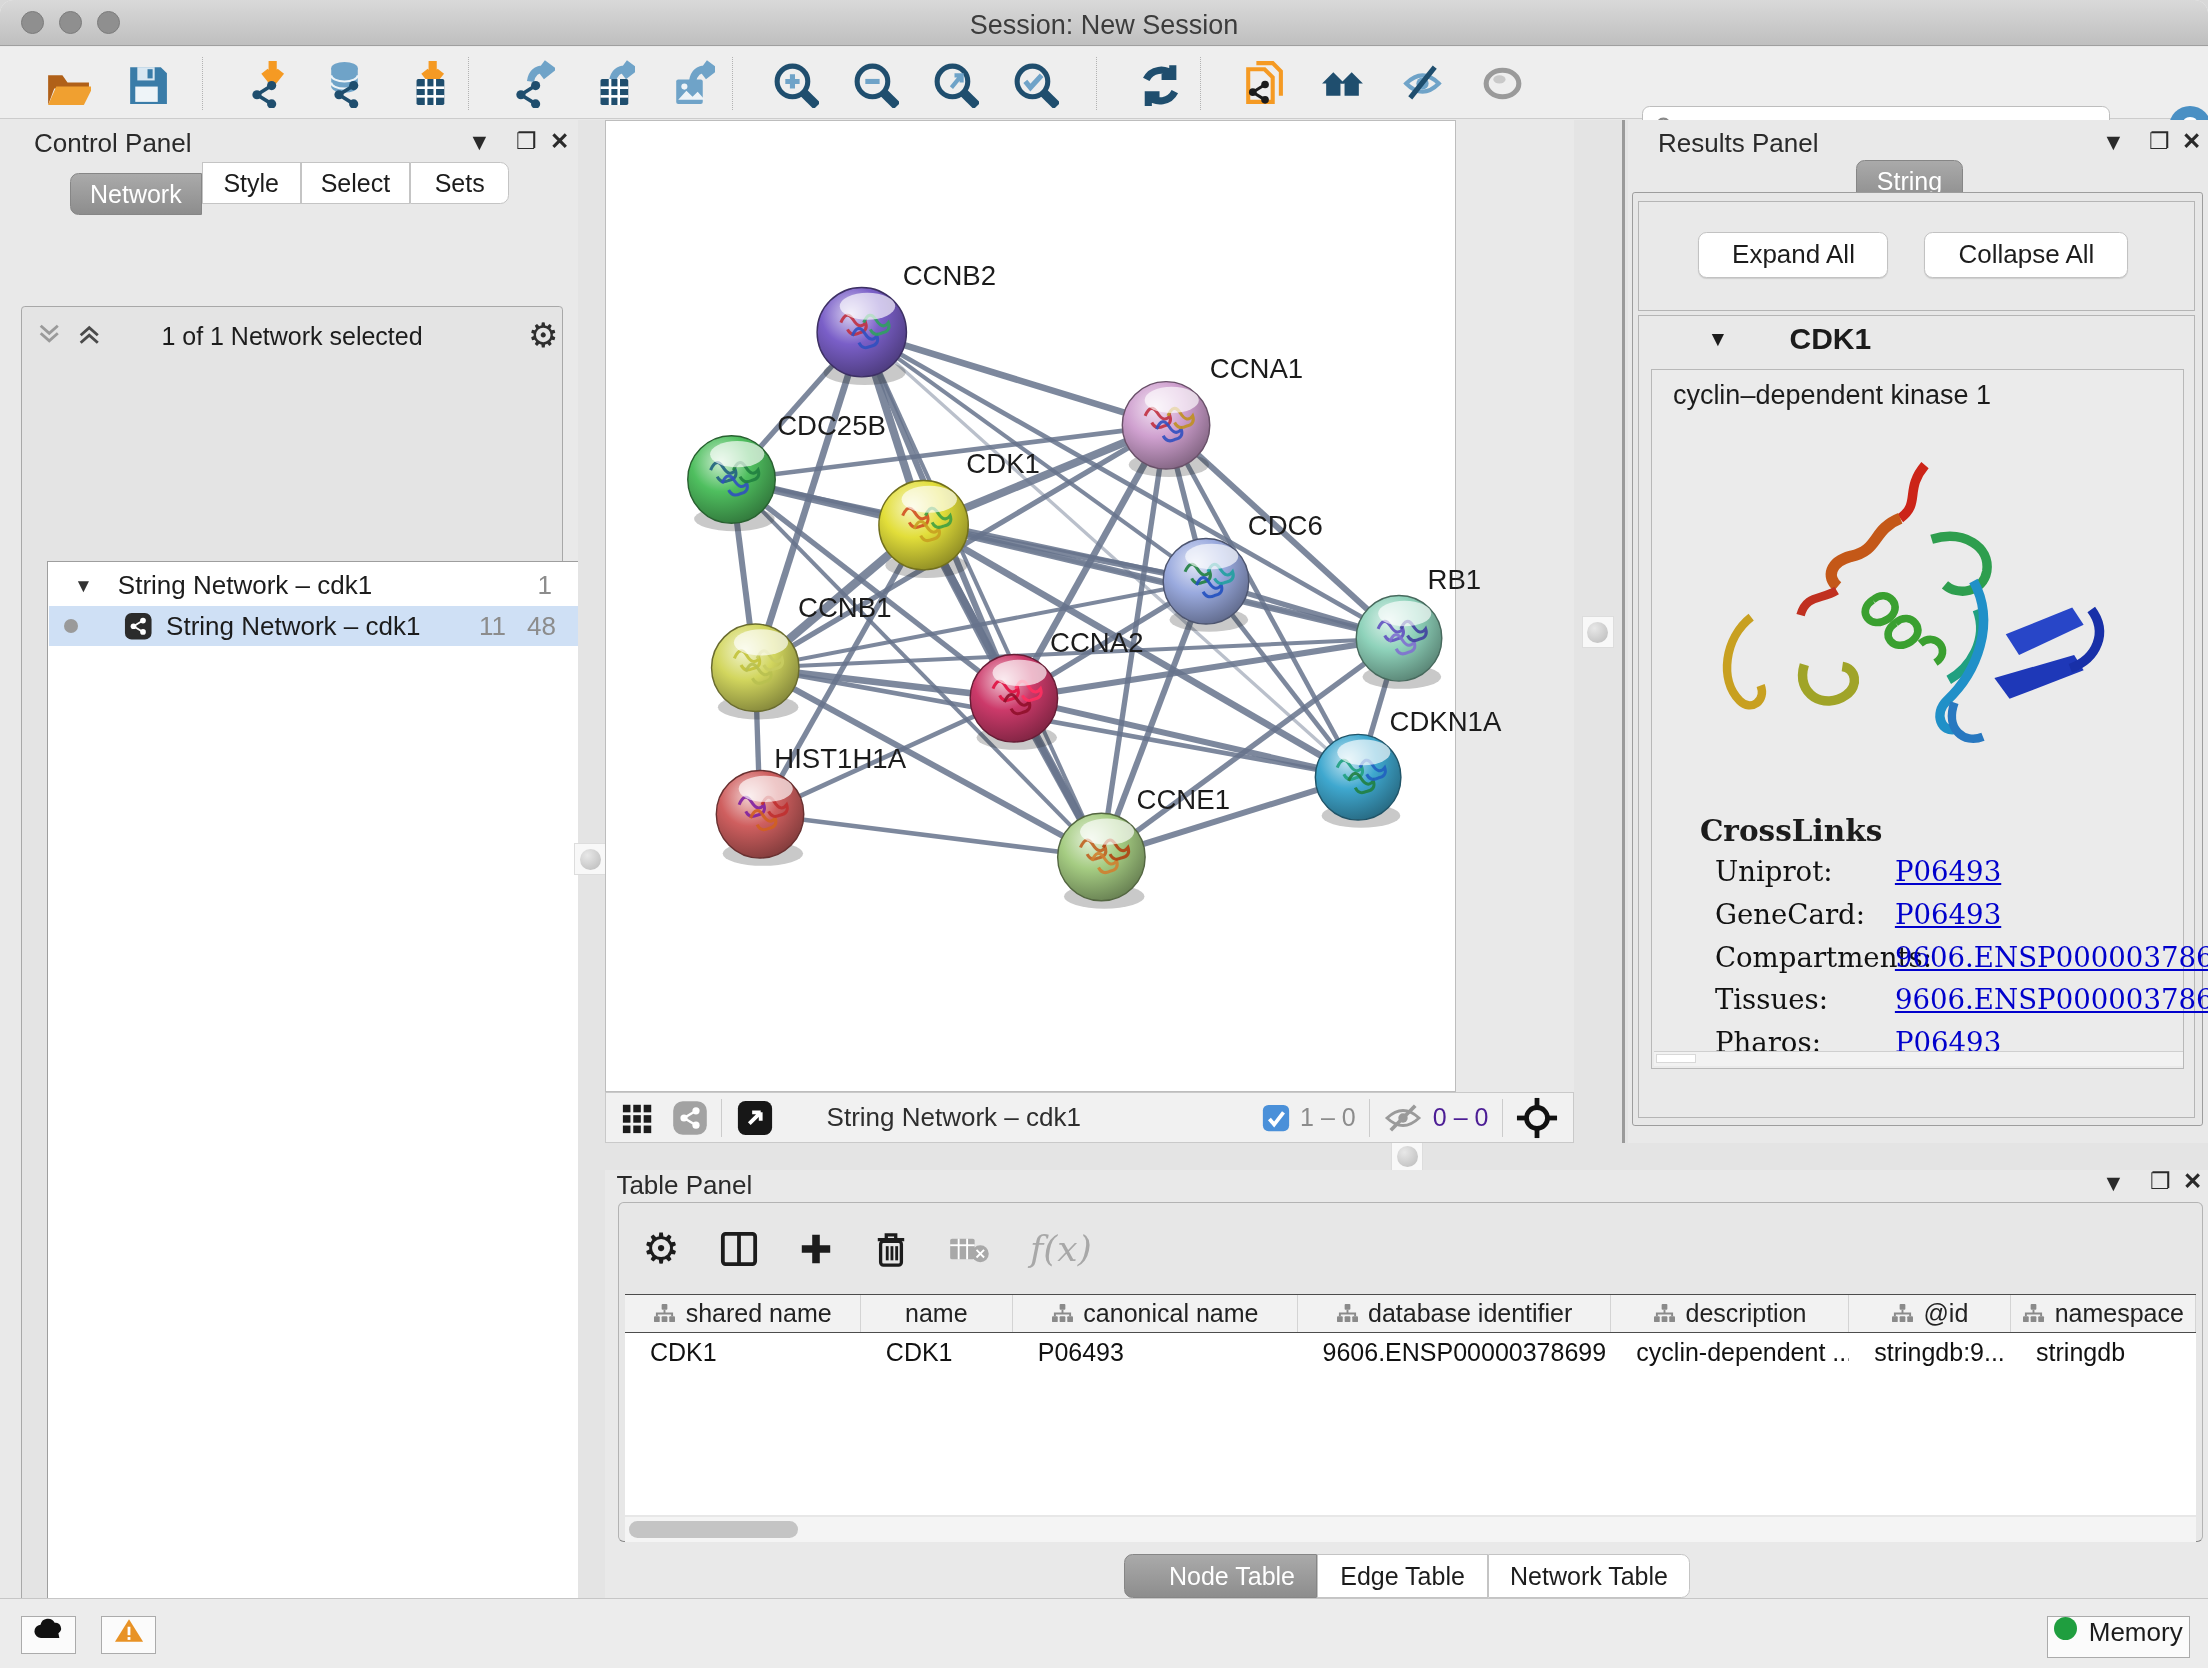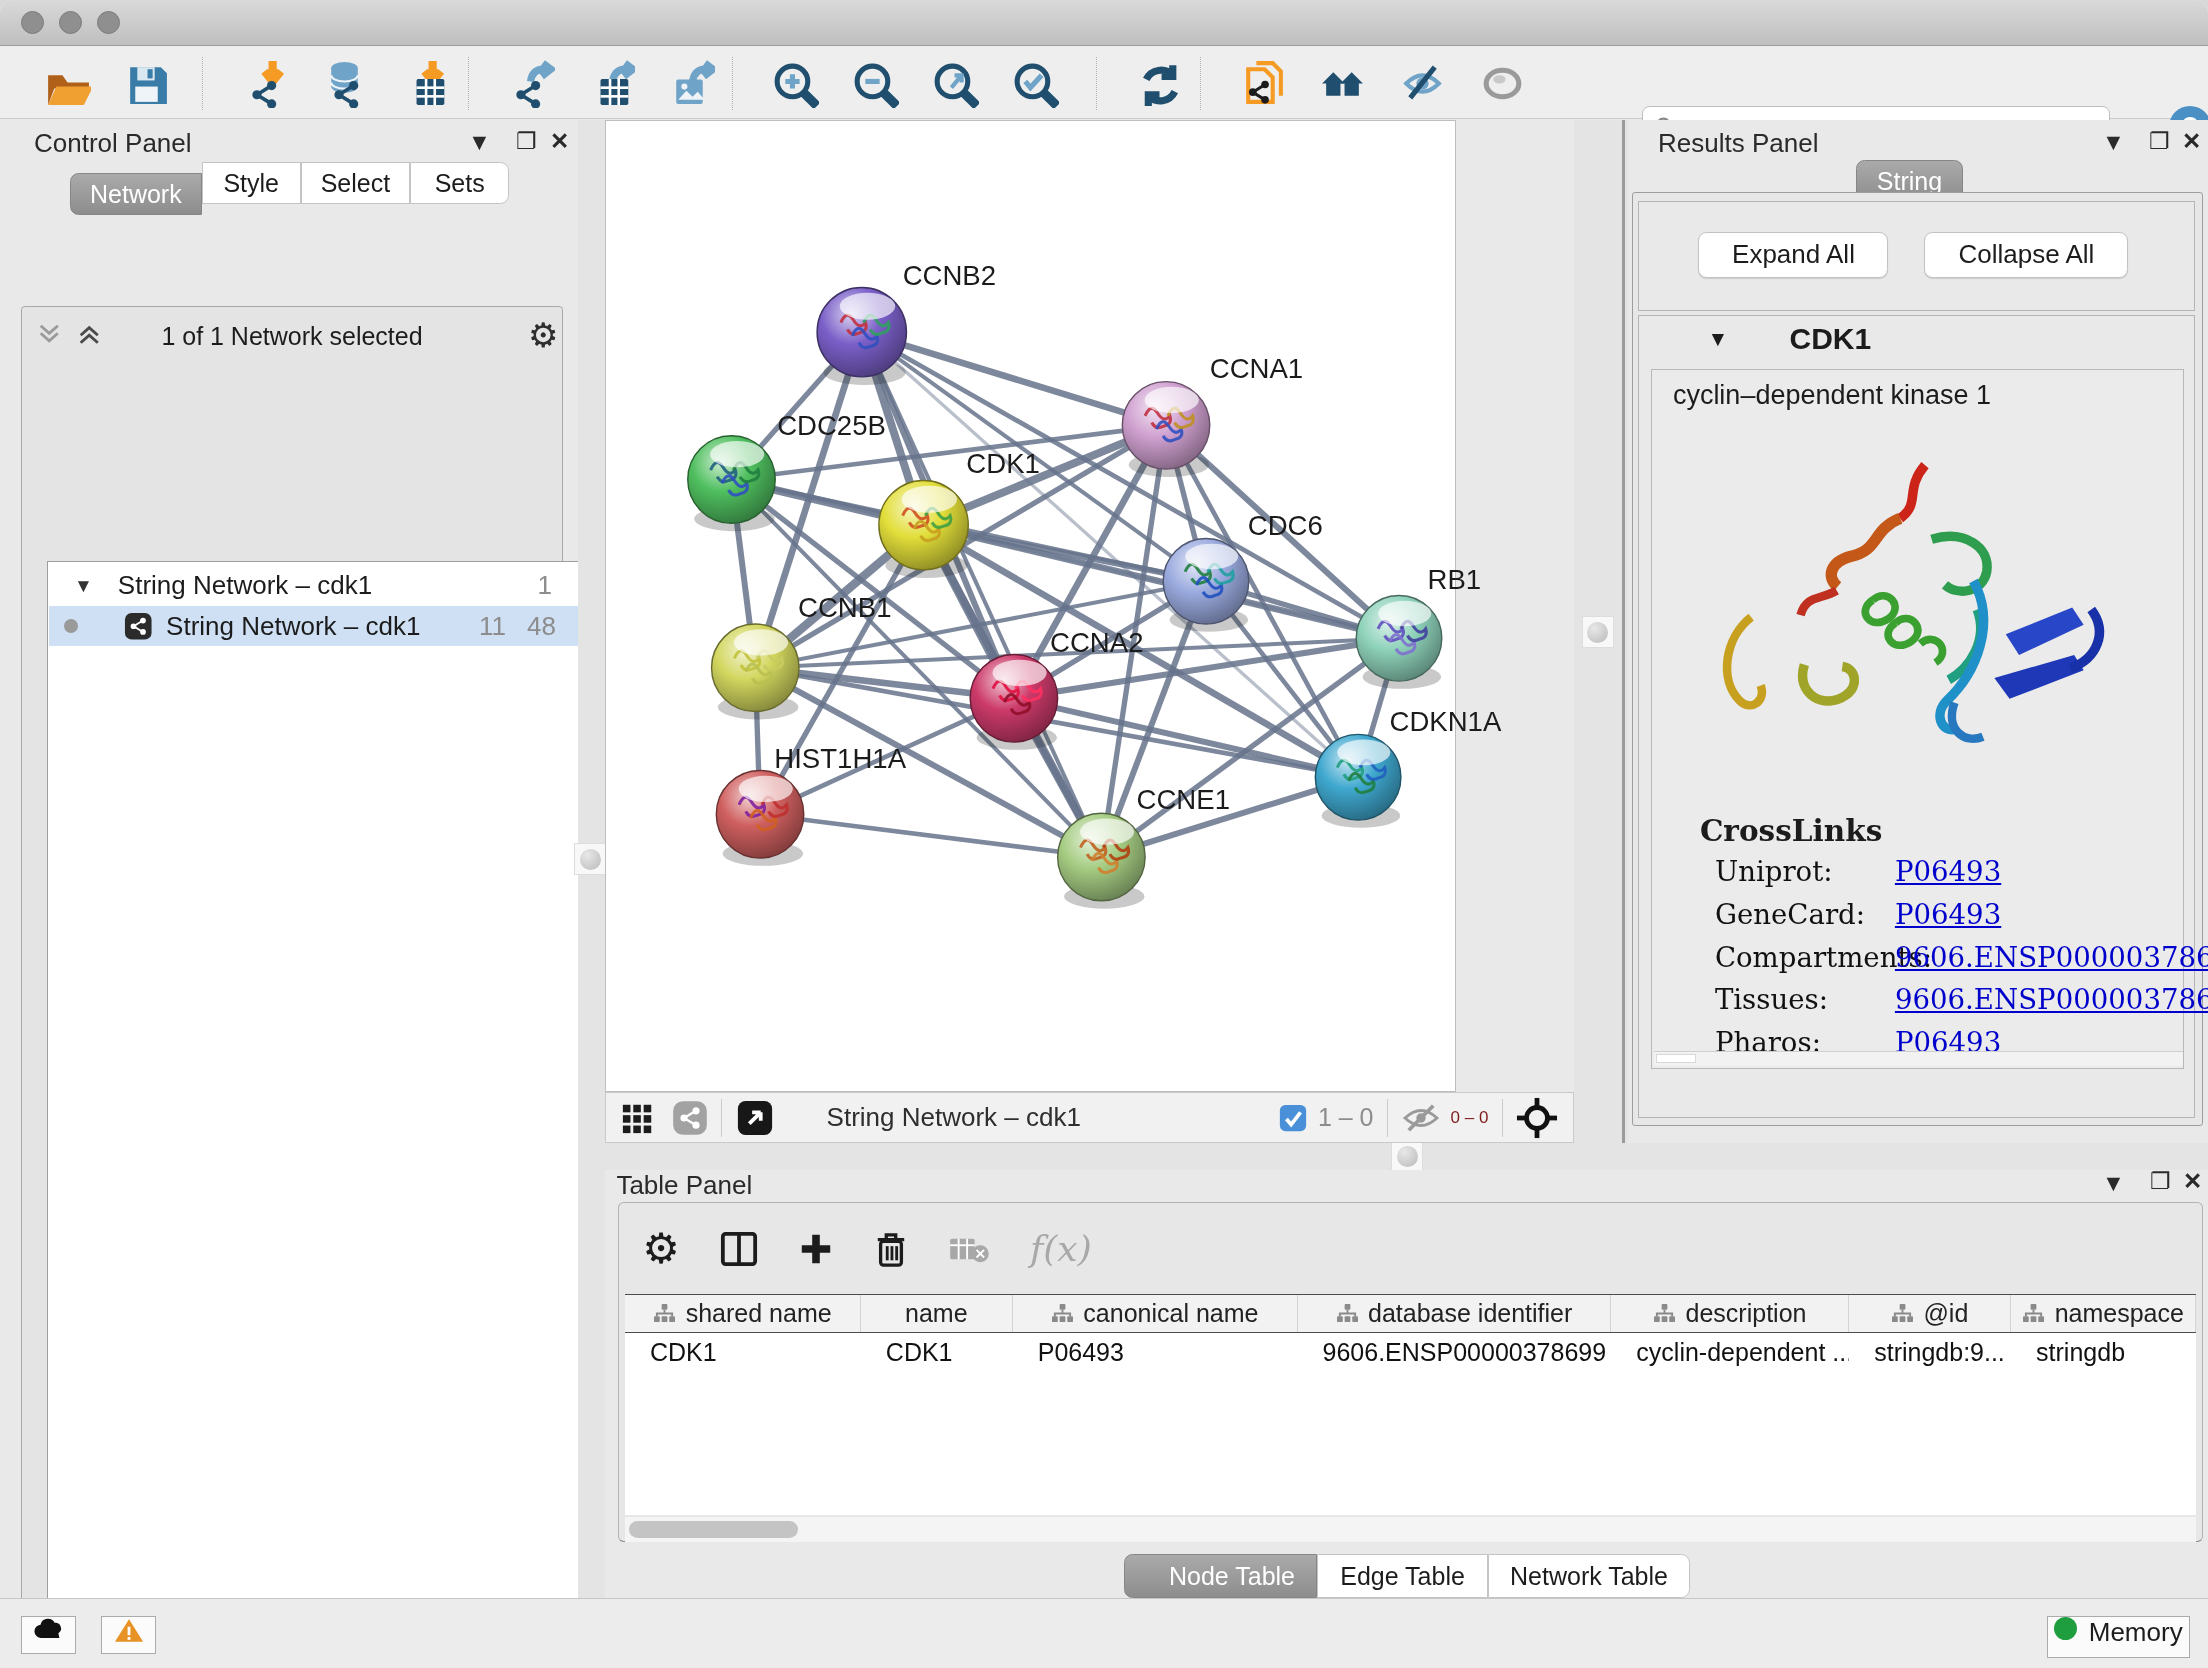--- a/index.html
+++ b/index.html
@@ -77,20 +77,21 @@
 </style>
 </head>
 <body>
 
 <div id="window">
 
   <div id="titlebar" class="abs">
     <span class="tlight abs" style="left:21px"></span>
     <span class="tlight abs" style="left:59px"></span>
     <span class="tlight abs" style="left:97px"></span>
+    <div id="win-title" class="abs">Session: New Session</div>
   </div>
 
   <div id="toolbar" class="abs">
     <div id="tb-groups">
         <div class="tb-group" style="left: 40px;">
           <div class="tb-btn">
             <svg width="49" height="49" viewBox="0 0 48 48">
               <path d="M6 16 h14 l5 7 h21 v6 H12 l-6 16 z" fill="#b06018"></path>
               <path d="M6 45 l8 -18 h36 l-9 18 z" fill="#f0a030"></path>
             </svg>
@@ -595,21 +596,21 @@
       <rect x="2" y="2" width="28" height="28" rx="6" fill="#4a90d9"></rect>
       <path d="M9 17 l5 6 l10 -13" stroke="#ffffff" stroke-width="4" fill="none"></path>
     </svg>
     <span style="margin-left:9.5px;font-size:25px;color:#8c8c8c">1 – 0</span>
     <span class="nb-sep"></span>
     <svg width="40" height="32" viewBox="0 0 42 34">
       <path d="M4 17 q17 -16 34 0 q-17 16 -34 0z" fill="none" stroke="#9a9a9a" stroke-width="3"></path>
       <circle cx="21" cy="17" r="5" fill="#9a9a9a"></circle>
       <line x1="8" y1="30" x2="34" y2="4" stroke="#9a9a9a" stroke-width="4"></line>
     </svg>
-    <span style="margin-left:9.5px;font-size:17px;color:#7f1d1d">0 – 0</span>
+    <span style="margin-left:9.5px;font-size:25px;color:#4c1d95">0 – 0</span>
     <span class="nb-sep"></span>
     <svg style="margin-right:15px" width="42" height="42" viewBox="0 0 44 44">
       <circle cx="22" cy="22" r="11" fill="none" stroke="#111" stroke-width="5"></circle>
       <g stroke="#111" stroke-width="5">
           <line x1="22" y1="1" x2="22" y2="12"></line>
           <line x1="22" y1="32" x2="22" y2="43"></line>
       <line x1="1" y1="22" x2="12" y2="22"></line>
           <line x1="32" y1="22" x2="43" y2="22"></line>
         </g>
     </svg>

